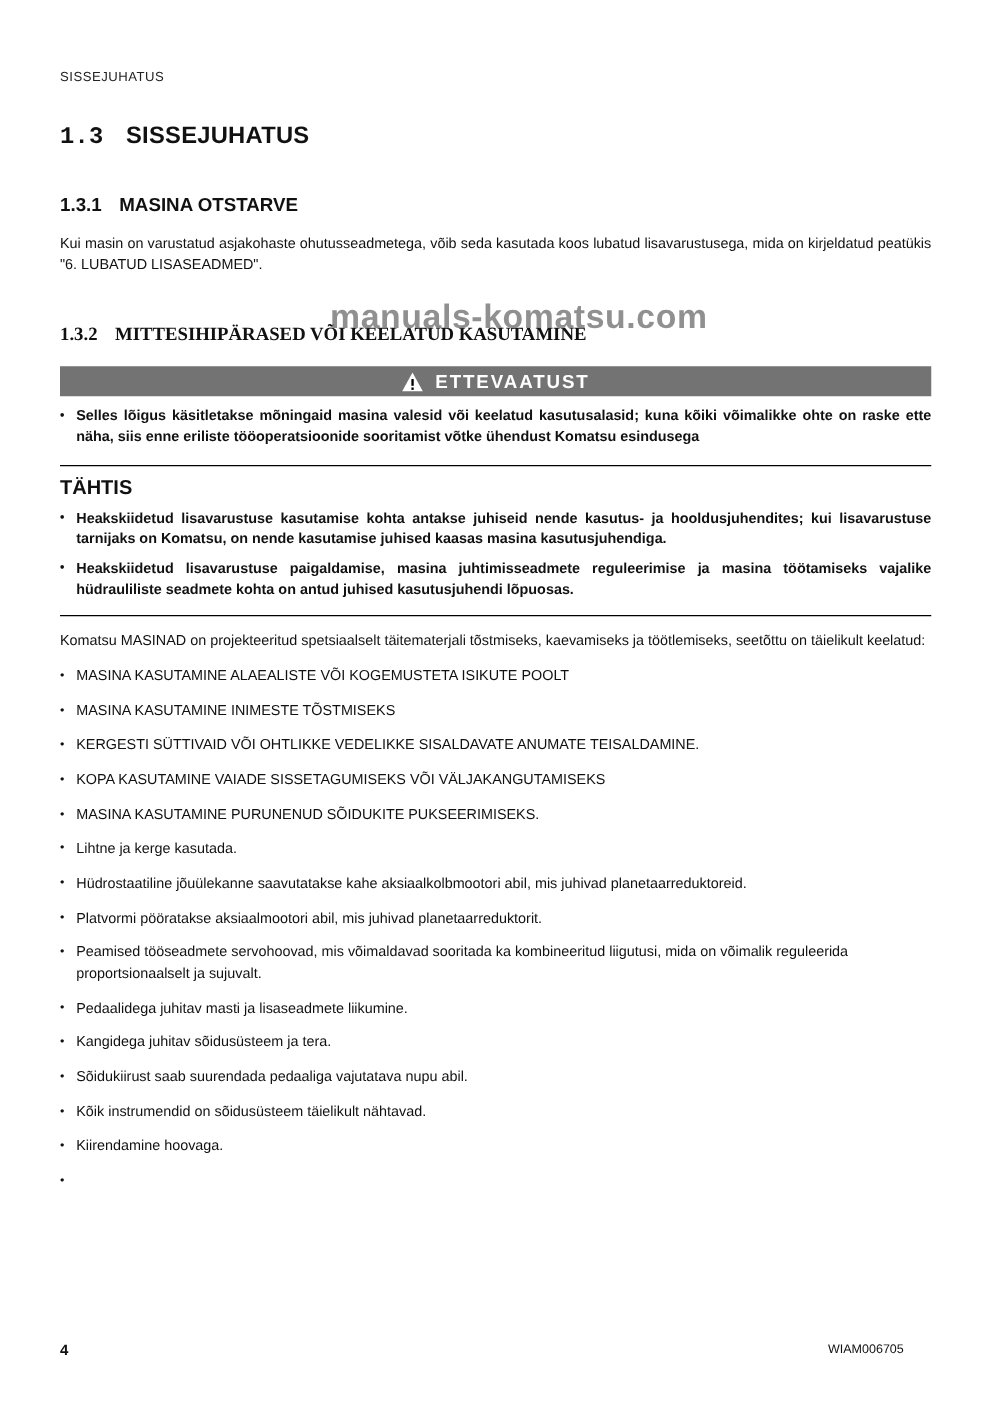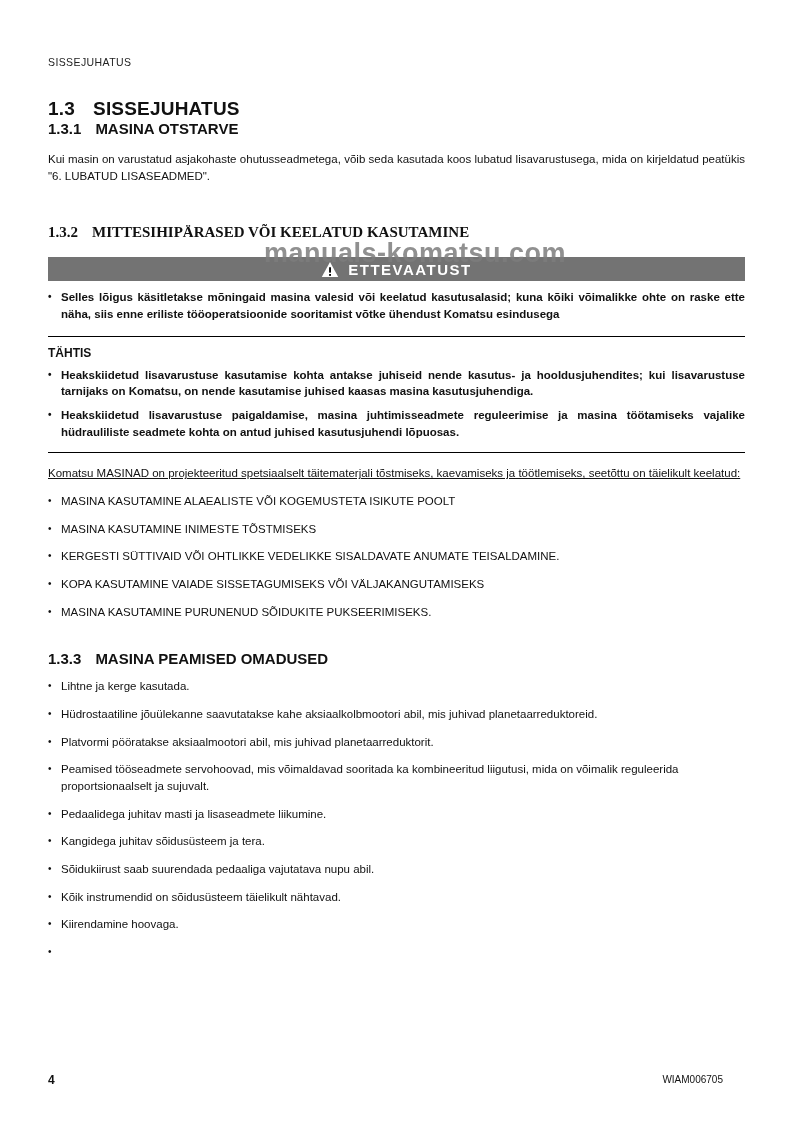--- a/index.html
+++ b/index.html
@@ -10,43 +10,43 @@
     font-family: "Liberation Sans", "DejaVu Sans", sans-serif;
     color: #111;
   }
   .page {
     position: absolute; top: 0; left: 0;
     width: 793px; height: 1123px;
     padding: 56px 48px 0 48px;
   }
   .running-header { font-size: 10.5px; letter-spacing: 0.4px; color: #222; }
   h1.title { margin-top: 30px; font-size: 19px; font-weight: bold; letter-spacing: 0.2px; }
-  h1.title .num { margin-right: 18px; }
+  h1.title .num { margin-right: 18px; font-family: Liberation Mono, monospace; }
   h2.sec { font-size: 15px; font-weight: bold; }
   h2.sec .num { margin-right: 14px; }
-  .sec-131 { }
+  .sec-131 { margin-top: 36px; }
   .sec-132 { margin-top: 40px; font-family: Liberation Serif, serif; }
   .sec-133 { margin-top: 30px; }
   p.body { margin-top: 12px; font-size: 11.5px; line-height: 1.45; text-align: justify; }
   .warning-banner {
     margin-top: 16px; background: #737373; color: #fff; height: 24px;
     display: flex; align-items: center; justify-content: center; gap: 9px;
   }
   .warning-banner .label { font-size: 15px; font-weight: bold; letter-spacing: 1.5px; }
   ul { list-style: none; }
   li.b { display: flex; font-size: 11.5px; line-height: 1.45; }
   li.b .bullet { flex: 0 0 13px; }
   .warn-list { margin-top: 8px; }
   .warn-list li.b, .imp-list li.b { font-weight: bold; text-align: justify; }
   .imp-list li.b { margin-top: 7px; }
   hr.rule { border: none; border-top: 1px solid #000; }
   .rule-1 { margin-top: 13px; }
   .rule-2 { margin-top: 12px; }
-  .tahtis { margin-top: 9px; font-size: 12px; font-weight: bold; }
-  .intro { margin-top: 13px; text-decoration: underline; }
+  .tahtis { margin-top: 9px; font-size: 16px; font-weight: bold; }
+  .intro { margin-top: 13px; }
   .caps-list { margin-top: 4px; }
   .caps-list li.b { margin-top: 11px; }
   .features { margin-top: 6px; }
   .features li.b { margin-top: 11px; }
   .bullet { font-size: 10px; line-height: 16px; }
   .watermark {
     position: absolute; left: 264px; top: 238px;
     font-size: 27px; font-weight: bold; color: #7d7d7d; opacity: 0.85;
     letter-spacing: 0.5px; white-space: nowrap;
   }
@@ -126,23 +126,20 @@
     <li class="b">
       <span class="bullet">•</span>
       <span class="txt">KOPA KASUTAMINE VAIADE SISSETAGUMISEKS VÕI VÄLJAKANGUTAMISEKS</span>
     </li>
     <li class="b">
       <span class="bullet">•</span>
       <span class="txt">MASINA KASUTAMINE PURUNENUD SÕIDUKITE PUKSEERIMISEKS.</span>
     </li>
   </ul>
 
-  <h2 class="sec sec-133">
-    <span class="num">1.3.3</span><span>MASINA PEAMISED OMADUSED</span>
-  </h2>
 
   <ul class="features">
     <li class="b">
       <span class="bullet">•</span>
       <span class="txt">Lihtne ja kerge kasutada.</span>
     </li>
     <li class="b">
       <span class="bullet">•</span>
       <span class="txt">Hüdrostaatiline jõuülekanne saavutatakse kahe aksiaalkolbmootori abil, mis juhivad planetaarreduktoreid.</span>
     </li>

